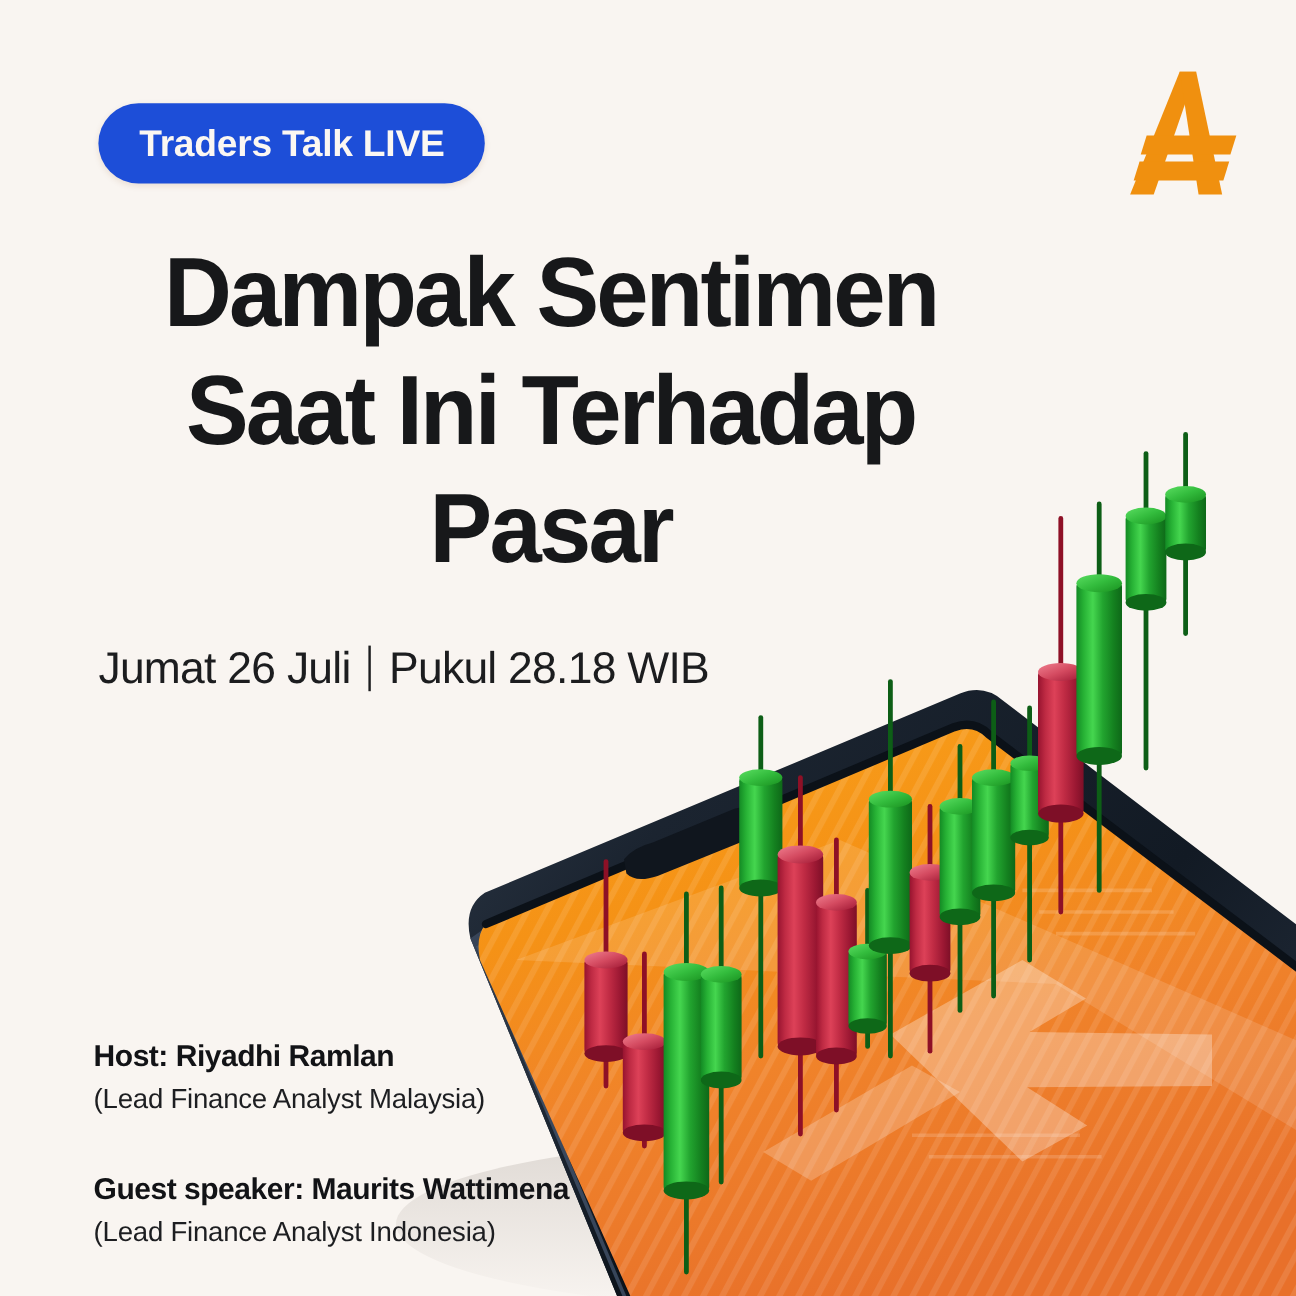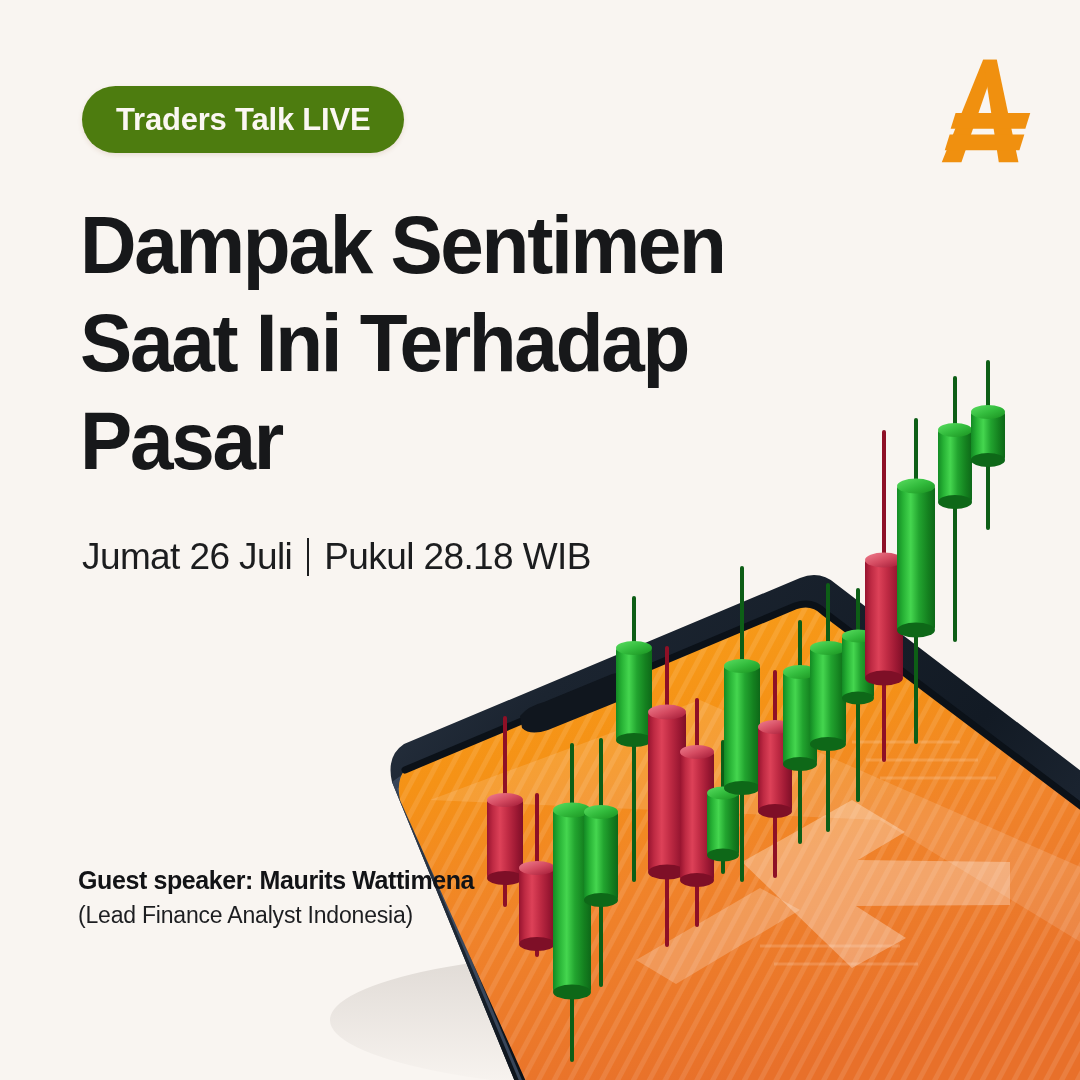--- a/index.html
+++ b/index.html
@@ -22,36 +22,37 @@
     position:absolute; left:928px; top:52px;
     width:118px; height:118px;
   }
 
   
   .badge {
     position:absolute; left:82px; top:86px;
     height:67px;
     padding:0 34px;
     display:flex; align-items:center; justify-content:center;
-    background:#4d7c0f;
+    background:#1d4ed8;
     border-radius:34px;
     box-shadow:0 2px 5px rgba(120,70,20,.13);
   }
   .badge-label {
     color:#FBF7F2;
     font-size:31px;
     font-weight:bold;
     letter-spacing:-0.2px;
     white-space:nowrap;
   }
 
   
   .headline {
-    position:absolute; left:80px; top:196px;
+    position:absolute; left:96px; top:196px;
     width:760px;
+    text-align:center;
   }
   .headline-line {
     display:block;
     color:#17181A;
     font-size:82px;
     line-height:98px;
     font-weight:bold;
     letter-spacing:-2.4px;
     transform:scaleX(.955);
     transform-origin:left center;
@@ -69,21 +70,21 @@
   }
   .date-sep {
     display:inline-block;
     width:2px; height:38px;
     background:#1C1D1F;
     margin:0 15px;
   }
 
   
   .credits { position:absolute; left:78px; top:866px; z-index:40; }
-  .credit-block + .credit-block { margin-top:32px; }
+  .credit-block + .credit-block { margin-top:48px; }
   .credit-name {
     color:#121316;
     font-size:25px;
     font-weight:bold;
     letter-spacing:-0.4px;
     white-space:nowrap;
   }
   .credit-role {
     color:#1D1E21;
     font-size:23px;
@@ -309,18 +310,22 @@
   </h1>
 
   <div class="date-row">
     <span>Jumat 26 Juli</span>
     <span class="date-sep"></span>
     <span>Pukul 28.18 WIB</span>
   </div>
 
   <div class="credits">
     <div class="credit-block">
+      <div class="credit-name">Host: Riyadhi Ramlan</div>
+      <div class="credit-role">(Lead Finance Analyst Malaysia)</div>
+    </div>
+    <div class="credit-block">
       <div class="credit-name">Guest speaker: Maurits Wattimena</div>
       <div class="credit-role">(Lead Finance Analyst Indonesia)</div>
     </div>
   </div>
 
 </div>
 
 </body></html>

